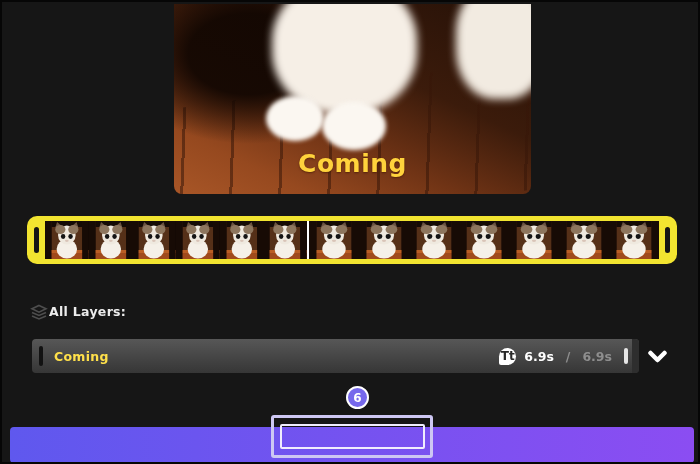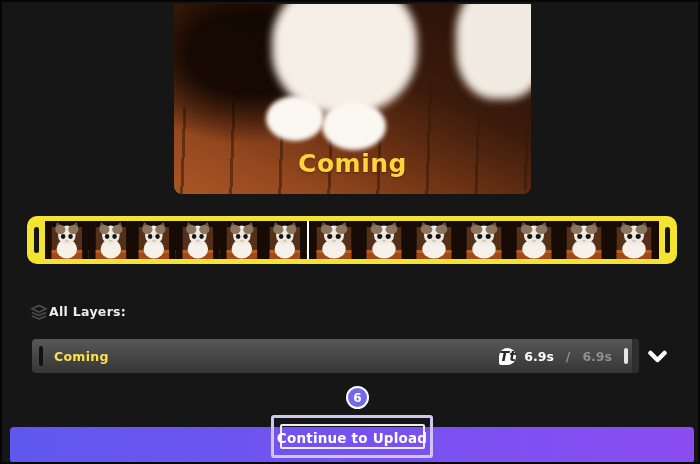--- a/index.html
+++ b/index.html
@@ -78,22 +78,22 @@
     position:absolute; left:30px; top:337px; width:607px; height:34px;
     border-radius:4px; background:linear-gradient(#575757,#363636);
     display:flex; align-items:center; overflow:hidden;
   }
   .row-handle-l { width:4px; height:20px; background:#121212; border-radius:2px; margin-left:7px; flex:none; }
   .row-title { margin-left:11px; font-weight:bold; font-size:12.5px; letter-spacing:.3px; }
   .row-spacer { flex:1; }
   .tt-badge {
     width:17px; height:17px; background:#ffffff; color:#2a2a2a;
     border-radius:50% 50% 50% 2px;
-    font-size:14px; font-weight:bold; display:flex; align-items:center; justify-content:center;
-    margin-right:8px; flex:none;font-style:italic;
+    font-size:12px; font-weight:bold; display:flex; align-items:center; justify-content:center;
+    margin-right:8px; flex:none;
   }
   .durations { display:flex; align-items:center; gap:12px; margin-right:12px; font-size:12.5px; }
   .dur-cur { color:#ffffff; font-weight:bold; }
   .dur-sep, .dur-total { color:#8e8e8e; font-weight:bold; }
   .row-handle-r { width:4px; height:16px; background:#e6e6e6; border-radius:2px; margin-right:4px; flex:none; }
   .row-cap { width:7px; height:100%; background:#2e2e2e; flex:none; }
 
   .row-chevron { position:absolute; left:646px; top:348px; width:19px; height:14px; }
 
   
@@ -431,19 +431,18 @@
     </div>
     <div class="row-handle-r"></div>
     <div class="row-cap"></div>
   </div>
 
   <svg class="row-chevron" viewBox="0 0 19 14">
     <path d="M2.5 3 L9.5 10 L16.5 3" fill="none" stroke="#ffffff" stroke-width="4.5" stroke-linecap="round" stroke-linejoin="round"></path>
   </svg>
 
   <div class="footer-bar" style="background: linear-gradient(90deg, rgb(95, 88, 238) 0%, rgb(139, 77, 242) 100%);"></div>
-  <div class="footer-label">Continue to Upload</div>
 
   <div class="callout-outer"></div>
   <div class="callout-inner"></div>
   <div class="step-badge" style="background: rgb(118, 104, 236);">6</div>
 
 </div>
 
 </body></html>

